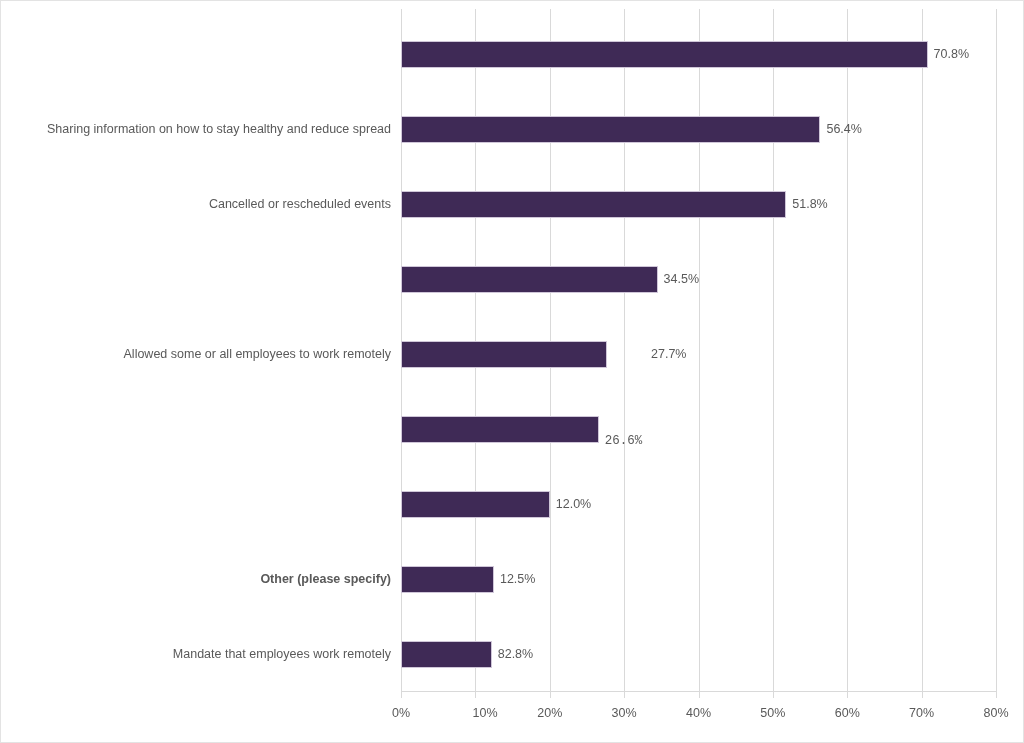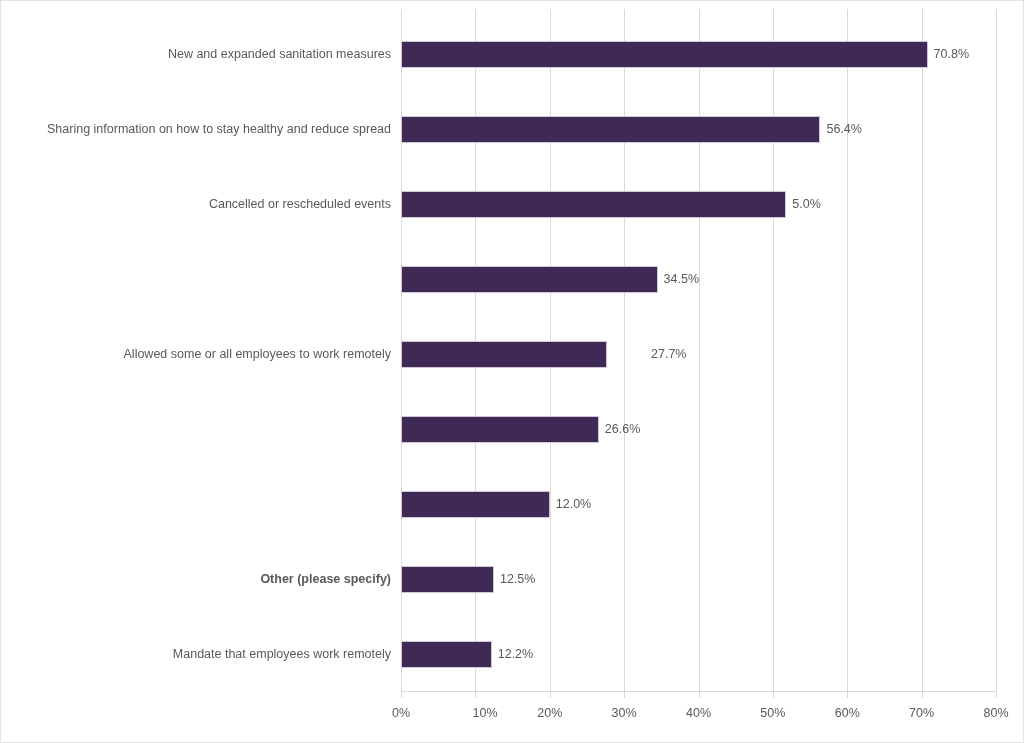--- a/index.html
+++ b/index.html
@@ -95,60 +95,59 @@
         <div class="gridline" style="left: 148.75px;"></div>
         <div class="gridline" style="left: 223.125px;"></div>
         <div class="gridline" style="left: 297.5px;"></div>
         <div class="gridline" style="left: 371.875px;"></div>
         <div class="gridline" style="left: 446.25px;"></div>
         <div class="gridline" style="left: 520.625px;"></div>
         <div class="gridline" style="left: 595px;"></div>
       </div>
     <div id="bars">
         <div class="bar-row" style="top: 8px;">
-          <div class="cat-label-wrap" style="top: 24px;">New and expanded sanitation measures</div>
           <div class="bar" title="New and expanded sanitation measures: 70.8%" style="width: 526.575px; top: 24px; background: rgb(63, 42, 86); border-color: rgb(207, 198, 216);"></div>
           <div class="bar-value" style="left: 526.575px; top: 24px;">70.8%</div>
         </div>
         <div class="bar-row" style="top: 83px;">
           <div class="cat-label-wrap" style="top: 24px;">Sharing information on how to stay healthy and reduce spread</div>
           <div class="bar" title="Sharing information on how to stay healthy and reduce spread: 56.4%" style="width: 419.475px; top: 24px; background: rgb(63, 42, 86); border-color: rgb(207, 198, 216);"></div>
           <div class="bar-value" style="left: 419.475px; top: 24px;">56.4%</div>
         </div>
         <div class="bar-row" style="top: 158px;">
           <div class="cat-label-wrap" style="top: 24px;">Cancelled or rescheduled events</div>
           <div class="bar" title="Cancelled or rescheduled events: 51.8%" style="width: 385.262px; top: 24px; background: rgb(63, 42, 86); border-color: rgb(207, 198, 216);"></div>
-          <div class="bar-value" style="left: 385.262px; top: 24px;">5.0%</div>
+          <div class="bar-value" style="left: 385.262px; top: 24px;">51.8%</div>
         </div>
         <div class="bar-row" style="top: 233px;">
           <div class="bar" title="Cancelled or restricted travel: 34.5%" style="width: 256.594px; top: 24px; background: rgb(63, 42, 86); border-color: rgb(207, 198, 216);"></div>
           <div class="bar-value" style="left: 256.594px; top: 24px;">34.5%</div>
         </div>
         <div class="bar-row" style="top: 308px;">
           <div class="cat-label-wrap" style="top: 24px;">Allowed some or all employees to work remotely</div>
           <div class="bar" title="Allowed some or all employees to work remotely: 27.7%" style="width: 206.019px; top: 24px; background: rgb(63, 42, 86); border-color: rgb(207, 198, 216);"></div>
           <div class="bar-value" style="left: 206.019px; top: 24px; padding-left: 44px;">27.7%</div>
         </div>
         <div class="bar-row" style="top: 383px;">
           <div class="bar" title="Implementation plan for confirmed and suspect cases: 26.6%" style="width: 197.838px; top: 24px; background: rgb(63, 42, 86); border-color: rgb(207, 198, 216);"></div>
-          <div class="bar-value" style="left: 197.838px; top: 24px;">26.6%</div>
+          <div class="bar-value" style="left: 197.838px; top: 36px; font-family: Liberation Mono, monospace;">26.6%</div>
         </div>
         <div class="bar-row" style="top: 458px;">
           <div class="bar" title="Revised business cancellation policies (refunds, deposits, etc.): 20.0%" style="width: 148.75px; top: 24px; background: rgb(63, 42, 86); border-color: rgb(207, 198, 216);"></div>
           <div class="bar-value" style="left: 148.75px; top: 24px;">12.0%</div>
         </div>
         <div class="bar-row" style="top: 533px;">
           <div class="cat-label-wrap" style="top: 24px; font-weight: bold;">Other (please specify)</div>
           <div class="bar" title="Other (please specify): 12.5%" style="width: 92.9688px; top: 24px; background: rgb(63, 42, 86); border-color: rgb(207, 198, 216);"></div>
           <div class="bar-value" style="left: 92.9688px; top: 24px;">12.5%</div>
         </div>
         <div class="bar-row" style="top: 608px;">
           <div class="cat-label-wrap" style="top: 24px;">Mandate that employees work remotely</div>
           <div class="bar" title="Mandate that employees work remotely: 12.2%" style="width: 90.7375px; top: 24px; background: rgb(63, 42, 86); border-color: rgb(207, 198, 216);"></div>
-          <div class="bar-value" style="left: 90.7375px; top: 24px;">12.2%</div>
+          <div class="bar-value" style="left: 90.7375px; top: 24px;">82.8%</div>
         </div>
       </div>
   </div>
 
   <div id="axis-baseline"></div>
   <div id="tick-marks">
       <div class="tick-mark" style="left: 400px;"></div>
       <div class="tick-mark" style="left: 474.375px;"></div>
       <div class="tick-mark" style="left: 548.75px;"></div>
       <div class="tick-mark" style="left: 623.125px;"></div>

